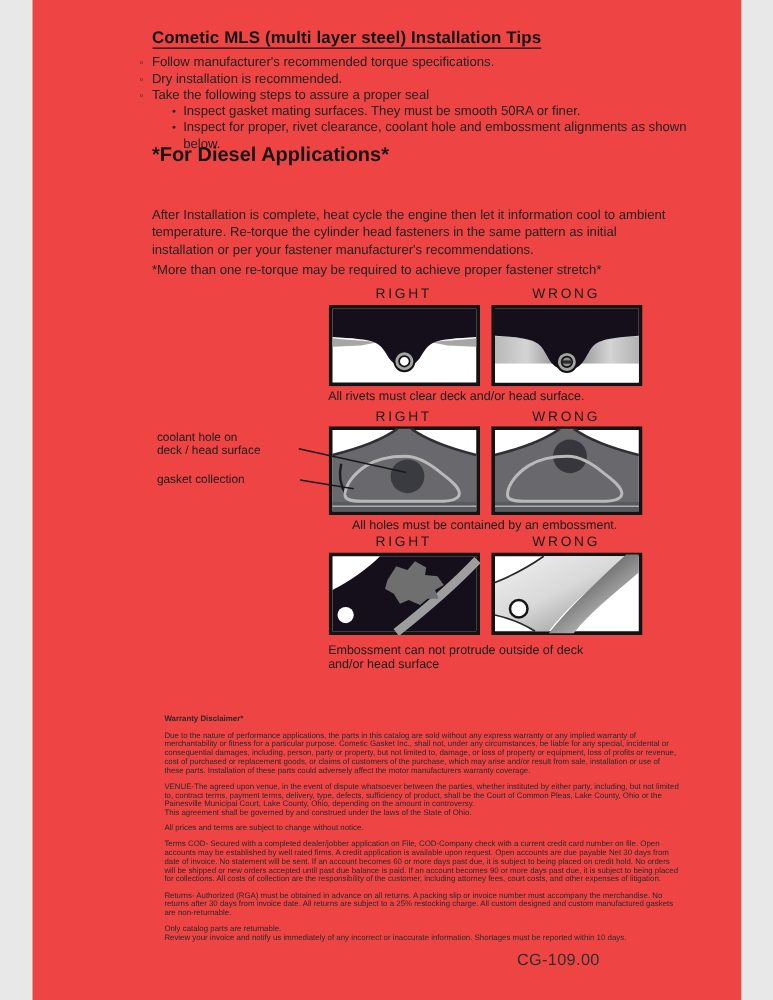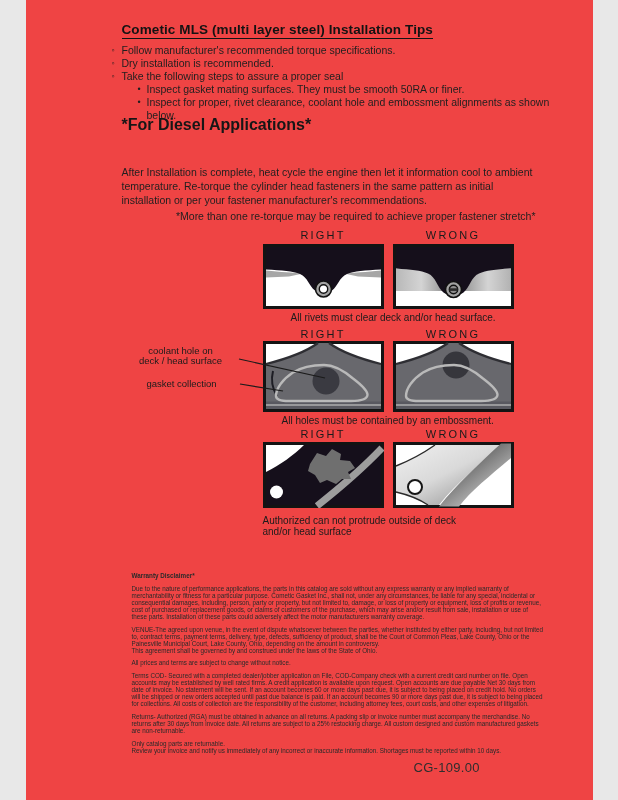--- a/index.html
+++ b/index.html
@@ -16,26 +16,26 @@
   }
   
   .bullets{left:86px;top:44px;font-size:10.5px;line-height:13px;width:470px;}
   .brow{display:flex;}
   .bmark{width:10px;flex:0 0 10px;font-size:9px;line-height:13px;text-align:left;}
   .srow{margin-left:26px;}
   .smark{width:9px;flex:0 0 9px;font-size:9px;line-height:13px;}
   
   .dheading{left:96px;top:116px;font-size:16px;font-weight:bold;color:#161616;}
   .para{left:96px;width:414px;font-size:10.5px;line-height:14px;}
-  .p1{top:134px;} .p2{top:165px;} .pnote{top:209px;text-align:right;}
+  .p1{top:134px;} .p2{top:165px;} .pnote{top:209px;}
   
   .rwlabel{font-size:11px;letter-spacing:2.2px;color:#1b1b1b;width:121px;text-align:center;}
   .cap{font-size:10px;color:#1b1b1b;line-height:11px;}
   .callout{font-size:9.5px;line-height:9.5px;color:#1b1b1b;}
-  .cright{text-align:center;}
+  .cright{text-align:left;}
   .figbox{display:block;}
   
   .legal{left:106px;top:572px;width:412px;font-size:6.3px;line-height:7.1px;color:#2a2a2a;}
   .legal p{margin:0 0 5.5px 0;}
   .legal p.tight{margin:0;}
   .legal .lhead{font-weight:bold;margin:0 0 5.5px 0;}
   .doccode{left:388px;top:760px;font-size:13px;color:#2e2e2e;letter-spacing:.3px;}
 </style>
 </head>
 <body>
@@ -95,21 +95,21 @@
     </defs>
     <rect x="1.5" y="1.5" width="118" height="62" fill="#ffffff" stroke="#131313" stroke-width="3"></rect>
     <rect x="3" y="25" width="115" height="22" fill="url(#g-deck)"></rect>
     <rect x="3" y="47" width="115" height="15" fill="#ffffff"></rect>
     <path d="M3,3 H118 V24.5 C103,25.5 93,26.5 86,29.5 C78,33 77,43 70.5,48.5 C65.5,52.5 55.5,52.5 50.5,48.5 C44,43 43,33 35,29.5 C28,26.5 18,25.5 3,24.5 Z" fill="#150f1b"></path>
     <circle cx="60.5" cy="45.5" r="8" fill="#a3a3a3" stroke="#111111" stroke-width="1.6"></circle>
     <circle cx="60.5" cy="45.5" r="4.2" fill="#8e8e8e" stroke="#111111" stroke-width="1.4"></circle>
     <rect x="56.3" y="44.3" width="8.4" height="2.6" fill="#2a2a2a"></rect>
   </svg>
 
-  <div class="abs cap" style="left:237px;top:312px;margin-left:28px;">All rivets must clear deck and/or head surface.</div>
+  <div class="abs cap" style="left:237px;top:312px;">All rivets must clear deck and/or head surface.</div>
 
   <div class="abs rwlabel" style="left:237px;top:328px;">RIGHT</div>
   <div class="abs rwlabel" style="left:367px;top:328px;">WRONG</div>
 
   <div class="abs callout cright" style="left:100px;top:346px;width:110px;">
     <div>coolant hole on</div>
     <div>deck / head surface</div>
   </div>
   <div class="abs callout cright" style="left:100px;top:379px;width:112px;">gasket collection</div>
 
@@ -169,21 +169,21 @@
     </defs>
     <rect x="1.5" y="1.5" width="118" height="63" fill="#ffffff" stroke="#131313" stroke-width="3"></rect>
     <path d="M3,24 C18,18 32,10 42,3 L110,3 C88,21 64,40 46,63 L35,63 C24,56 12,52 3,50 Z" fill="url(#g-band3)"></path>
     <path d="M3,24 C18,18 32,10 42,3" fill="none" stroke="#2a2a2a" stroke-width="1.4"></path>
     <path d="M3,50 C14,52.5 26,57 35,63" fill="none" stroke="#2a2a2a" stroke-width="1.4"></path>
     <path d="M46,64.5 C64,42 88,20 108,1.5 L118,1.5 L118,16 C98,33 78,49 66,64.5 Z" fill="url(#g-emb3)"></path>
     <circle cx="22" cy="45" r="7" fill="#ffffff" stroke="#161616" stroke-width="2"></circle>
   </svg>
 
   <div class="abs cap" style="left:237px;top:515px;width:230px;">
-    <div>Authorized can not protrude outside of deck</div>
+    <div>Embossment can not protrude outside of deck</div>
     <div>and/or head surface</div>
   </div>
 
   <div class="abs legal">
     <p class="lhead">Warranty Disclaimer*</p>
     <p>Due to the nature of performance applications, the parts in this catalog are sold without any express warranty or any implied warranty of merchantability or fitness for a particular purpose.  Cometic Gasket Inc., shall not, under any circumstances, be liable for any special, incidental or consequential damages, including, person, party or property, but not limited to, damage, or loss of property or equipment, loss of profits or revenue, cost of purchased or replacement goods, or claims of customers of the purchase, which may arise and/or result from sale, installation or use of these parts.  Installation of these parts could adversely affect the motor manufacturers warranty coverage.</p>
     <p class="tight">VENUE-The agreed upon venue, in the event of dispute whatsoever between the parties, whether instituted by either party, including, but not limited to, contract terms, payment terms, delivery, type, defects, sufficiency of product, shall be the Court of Common Pleas, Lake County, Ohio or the Painesville Municipal Court, Lake County, Ohio, depending on the amount in controversy.</p>
     <p>This agreement shall be governed by and construed under the laws of the State of Ohio.</p>
     <p>All prices and terms are subject to change without notice.</p>
     <p>Terms COD- Secured with a completed dealer/jobber application on File, COD-Company check with a current credit card number on file.  Open accounts may be established by well rated firms.  A credit application is available upon request.  Open accounts are due payable Net 30 days from date of invoice.  No statement will be sent.  If an account becomes 60 or more days past due, it is subject to being placed on credit hold.  No orders will be shipped or new orders accepted until past due balance is paid.  If an account becomes 90 or more days past due, it is subject to being placed for collections.  All costs of collection are the responsibility of the customer, including attorney fees, court costs, and other expenses of litigation.</p>

